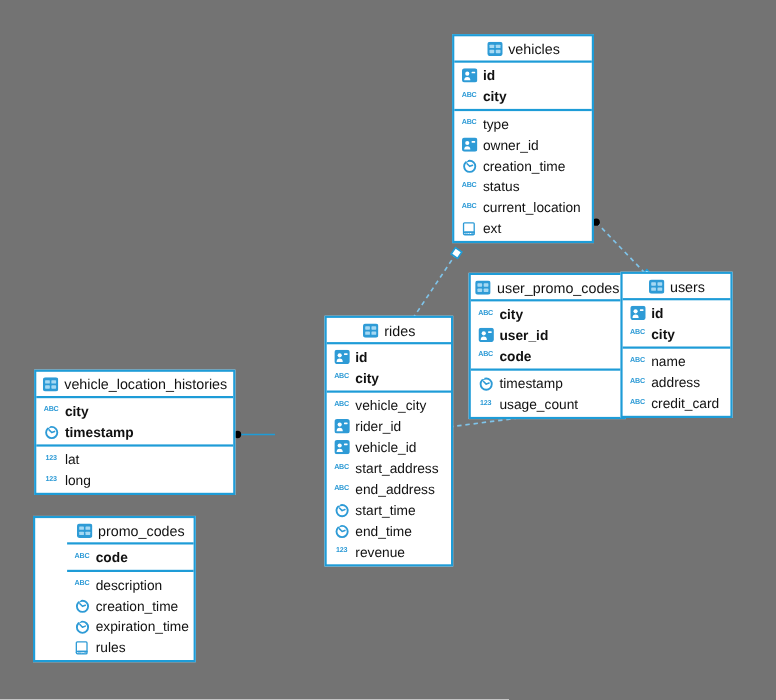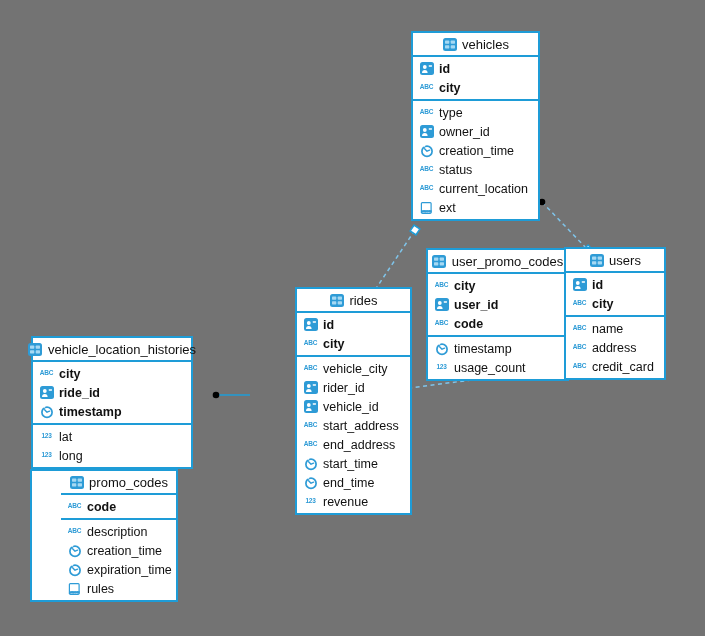--- a/index.html
+++ b/index.html
@@ -368,50 +368,39 @@
             <span class="col-label">end_time</span>
           </div>
           <div class="col-row">
             <span class="icon-box">
               <span class="txt-icon">123</span>
             </span>
             <span class="col-label">revenue</span>
           </div>
         </div>
       </div>
-      <div class="tbl" style="left: 31px; top: 336px; width: 162px;">
+      <div class="tbl" style="left: 31px; top: 336px; width: 183px;">
         <div class="tbl-header">
           <span class="icon-box">
             <svg width="14" height="13" viewBox="0 0 14 13">
       <rect x="0" y="0" width="14" height="13" rx="2.5" fill="#2e9bd6"></rect>
       <rect x="2" y="2.6" width="4.3" height="3.1" rx="0.6" fill="#a6d9f3"></rect>
       <rect x="7.7" y="2.6" width="4.3" height="3.1" rx="0.6" fill="#a6d9f3"></rect>
       <rect x="2" y="7.3" width="4.3" height="3.1" rx="0.6" fill="#a6d9f3"></rect>
       <rect x="7.7" y="7.3" width="4.3" height="3.1" rx="0.6" fill="#a6d9f3"></rect>
             </svg>
           </span>
           <span class="tbl-title">vehicle_location_histories</span>
         </div>
         <div class="sec sec-keys">
           <div class="col-row key">
             <span class="icon-box">
               <span class="txt-icon">ABC</span>
             </span>
             <span class="col-label">city</span>
-          </div>
-          <div class="col-row key">
-            <span class="icon-box">
-              <svg width="14" height="13" viewBox="0 0 14 13">
-      <rect x="0" y="0" width="14" height="13" rx="2.5" fill="#2e9bd6"></rect>
-      <circle cx="4.8" cy="5" r="1.9" fill="#fff"></circle>
-      <path d="M2 11 Q2 7.9 4.8 7.9 Q7.6 7.9 7.6 11 Z" fill="#fff"></path>
-      <rect x="8.7" y="3.2" width="3.3" height="1.5" rx="0.4" fill="#fff"></rect>
-              </svg>
-            </span>
-            <span class="col-label">ride_id</span>
           </div>
           <div class="col-row key">
             <span class="icon-box">
               <svg width="14" height="14" viewBox="0 0 14 14">
       <circle cx="7" cy="7.2" r="5.1" fill="none" stroke="#2e9bd6" stroke-width="1.7"></circle>
       <path d="M7 7.2 L4.6 4.8 M7 7.2 L9.6 6.2" stroke="#2e9bd6" stroke-width="1.4" stroke-linecap="round" fill="none"></path>
       <path d="M3.4 2.2 L5 1.2" stroke="#fff" stroke-width="2" fill="none"></path>
               </svg>
             </span>
             <span class="col-label">timestamp</span>

